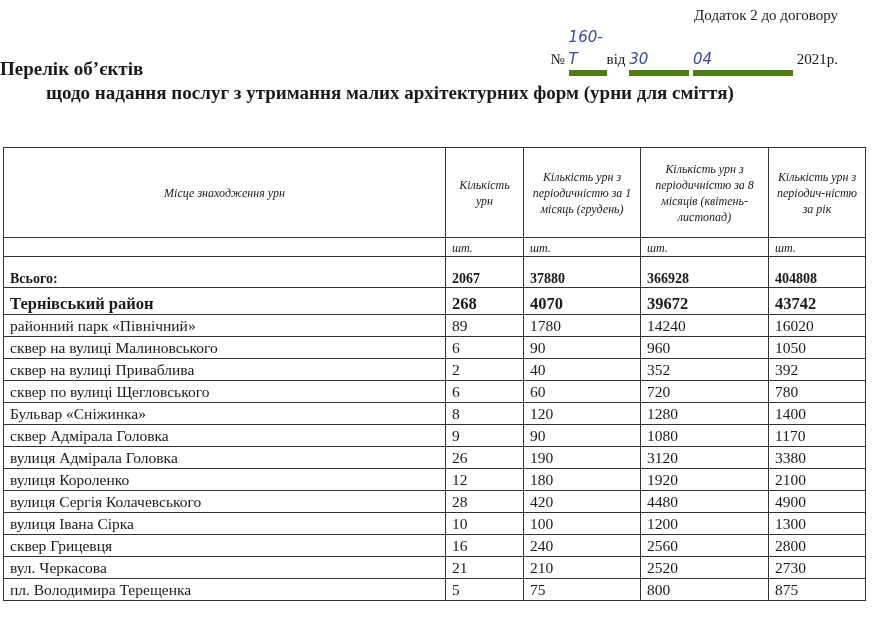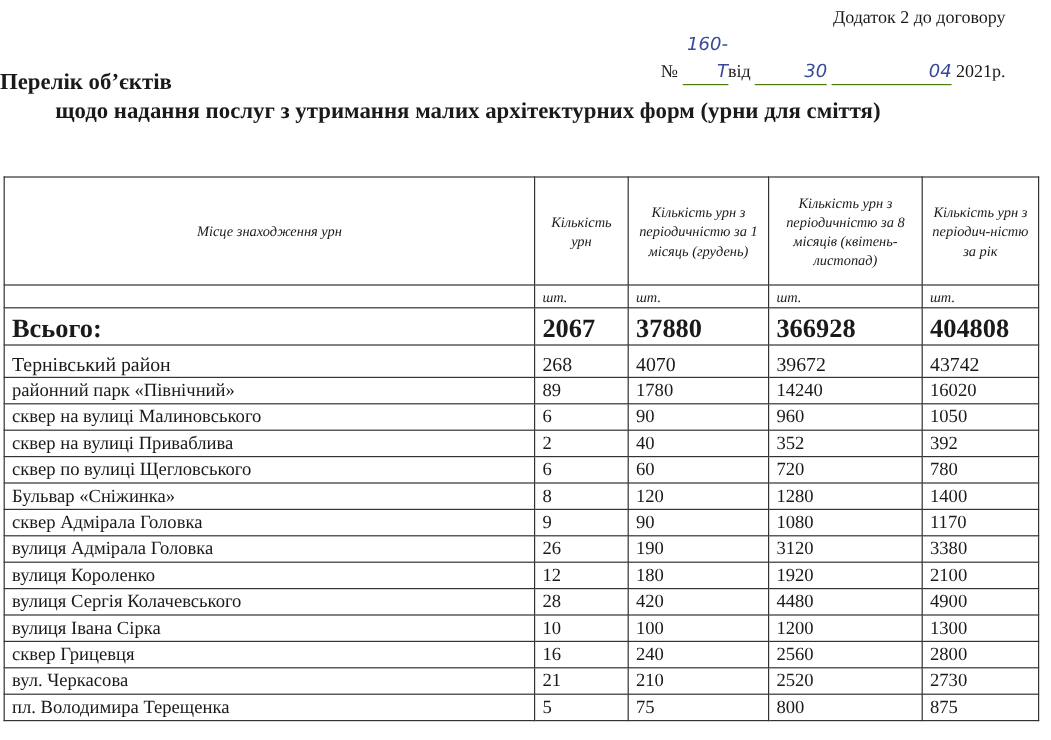--- a/index.html
+++ b/index.html
@@ -1,29 +1,29 @@
 <!DOCTYPE html>
 <html><head>
 <meta charset="utf-8">
 <style>
   html, body { margin:0; padding:0; background:#fff; }
   body { width:876px; height:617px; overflow:hidden; position:relative; font-family:"Liberation Serif", serif; color:#1a1a1a; }
   .appendix { position:absolute; right:38px; top:4px; font-size:15px; text-align:right; line-height:22px; }
   .appendix .hand { font-family:"DejaVu Sans", sans-serif; font-style:italic; color:#3a4a9a; font-size:15px; }
-  .appendix .u { display:inline-block; border-bottom:1px solid #4d7c0f; text-align:right; }
+  .appendix .u { display:inline-block; border-bottom:6px solid #4d7c0f; text-align:left; }
   .title { position:absolute; left:0; width:876px; text-align:left; font-weight:bold; font-size:19px; line-height:26px; }
   .title1 { top:56px; }
   .title2 { top:80px;margin-left:46px; }
   table { position:absolute; left:3px; top:147px; border-collapse:collapse; table-layout:fixed; width:862px; }
   td, th { border:1px solid #333; padding:0 6px; font-size:15.5px; vertical-align:bottom; overflow:hidden; white-space:nowrap; }
   th { font-weight:normal; font-style:italic; font-size:12px; line-height:16px; text-align:center; vertical-align:middle; white-space:normal; height:89px; }
   .units td { font-style:italic; font-size:12px; height:18px; vertical-align:bottom; }
   .units td.blank { border-top:none; }
-  .total td { font-weight:bold; font-size:22px; height:30px; }
-  .district td { font-weight:normal; font-size:16.5px; height:26px;margin-left:20px; }
+  .total td { font-weight:bold; font-size:14px; height:30px; }
+  .district td { font-weight:bold; font-size:16.5px; height:26px;margin-left:20px; }
   .row td { height:21px; line-height:20px; }
 </style>
 </head>
 <body>
 
 <div class="appendix">
   <div>Додаток 2 до договору</div>
   <div>
     <span>№</span>
     <span class="hand u" style="width:38px">160-Т</span><span>від</span>

